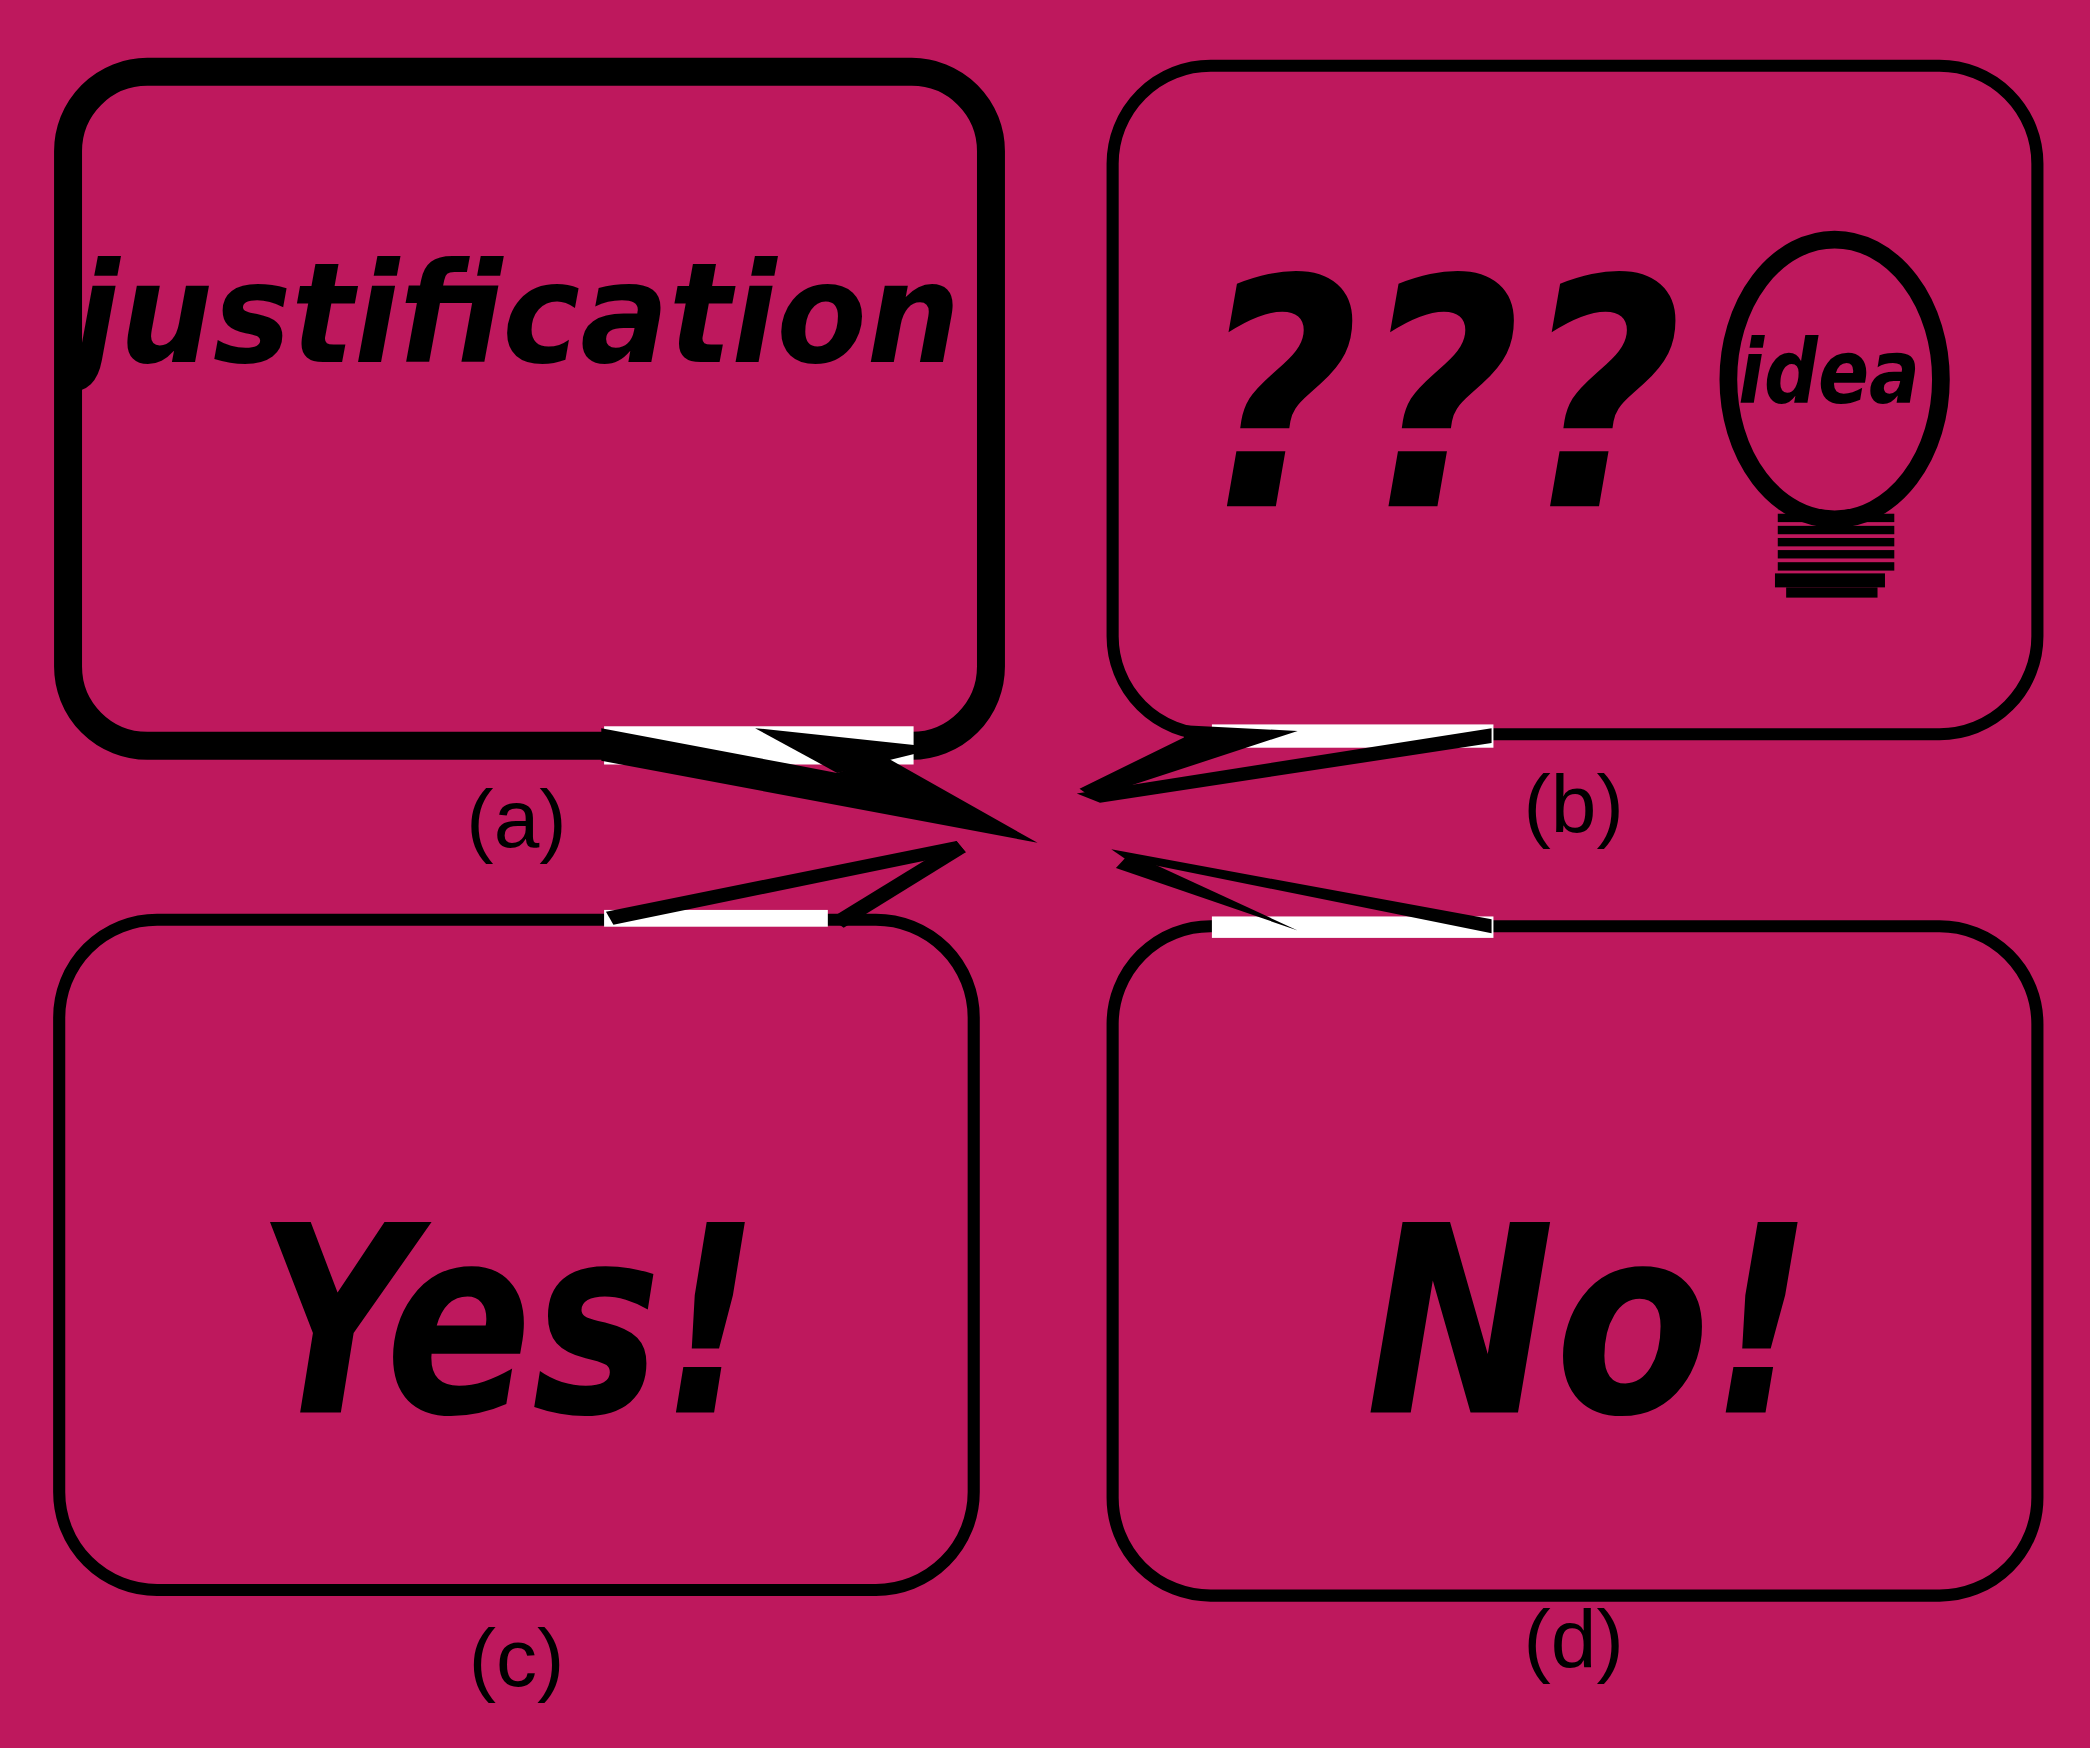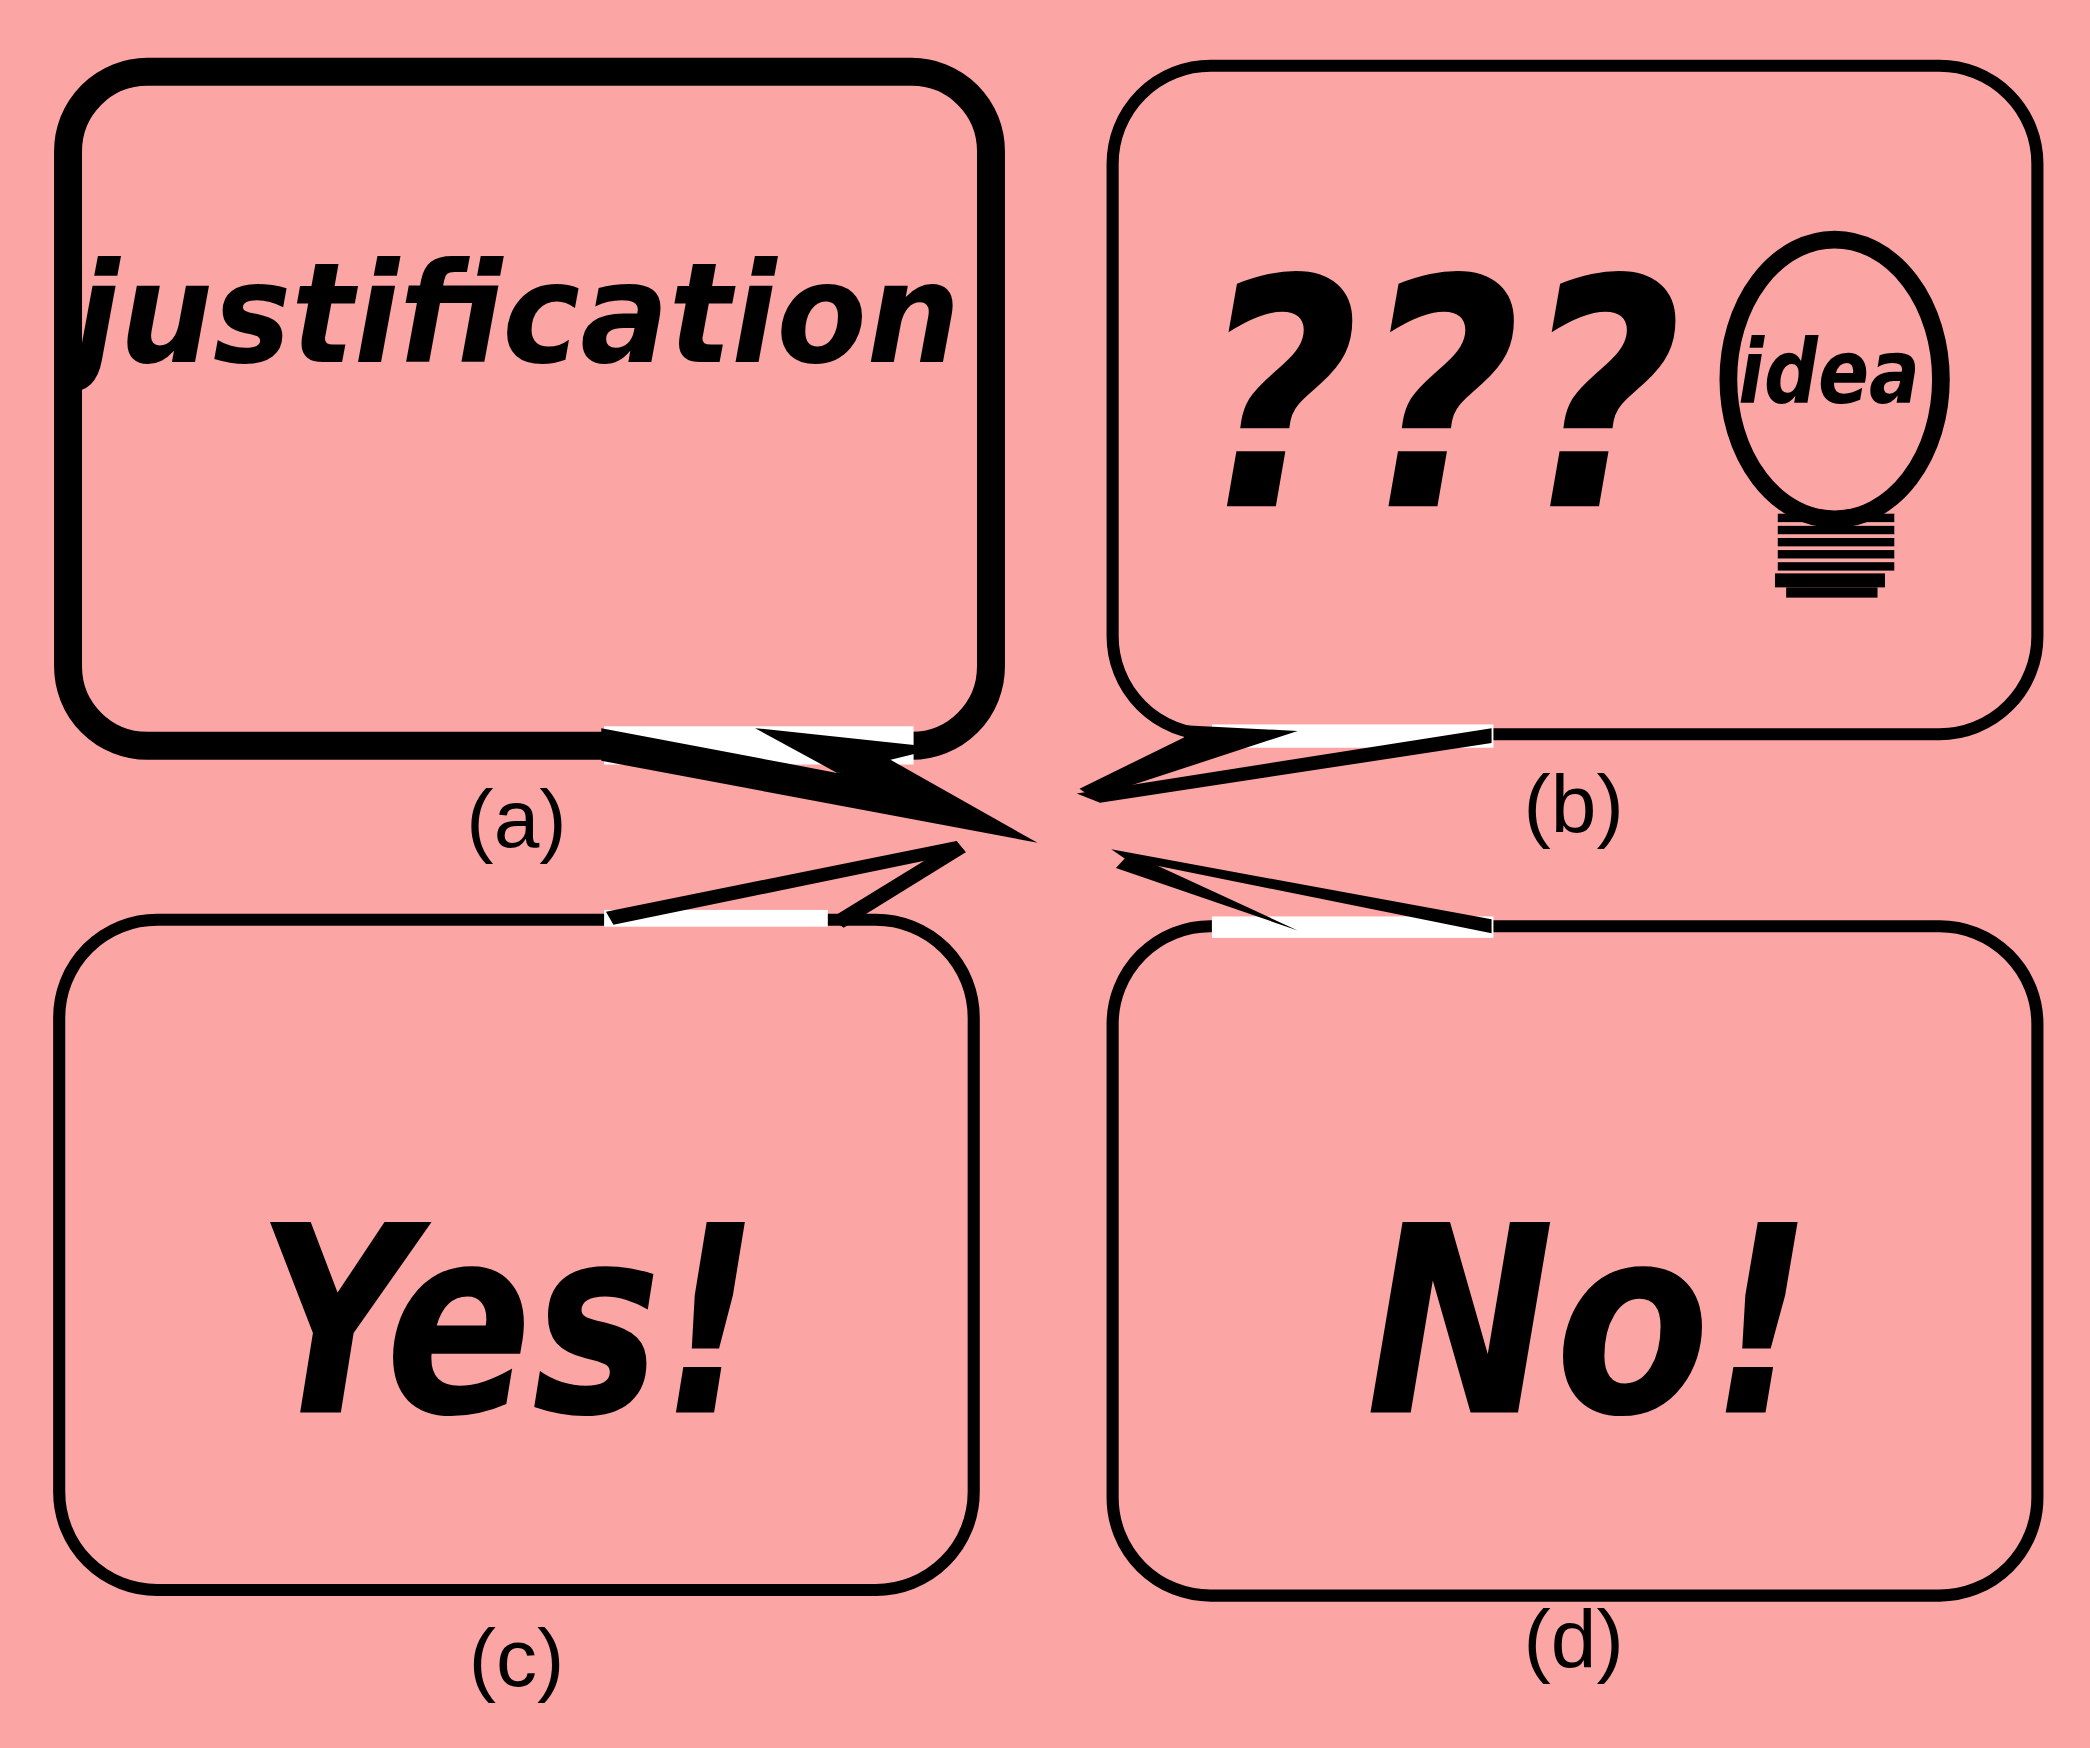--- a/index.html
+++ b/index.html
@@ -3,21 +3,21 @@
 <meta charset="utf-8">
 <style>
   html, body {
     margin: 0;
     padding: 0;
     background: #ffffff;
   }
   .figure-wrap {
     width: 2091px;
     height: 1749px;
-    background: #fca5a5;
+    background: #be185d;
     position: relative;
   }
   svg { display: block; }
   .bubble-text {
     font-family: "DejaVu Sans", sans-serif;
     font-style: italic;
     font-weight: bold;
     fill: #000000;
   }
   .panel-label {

